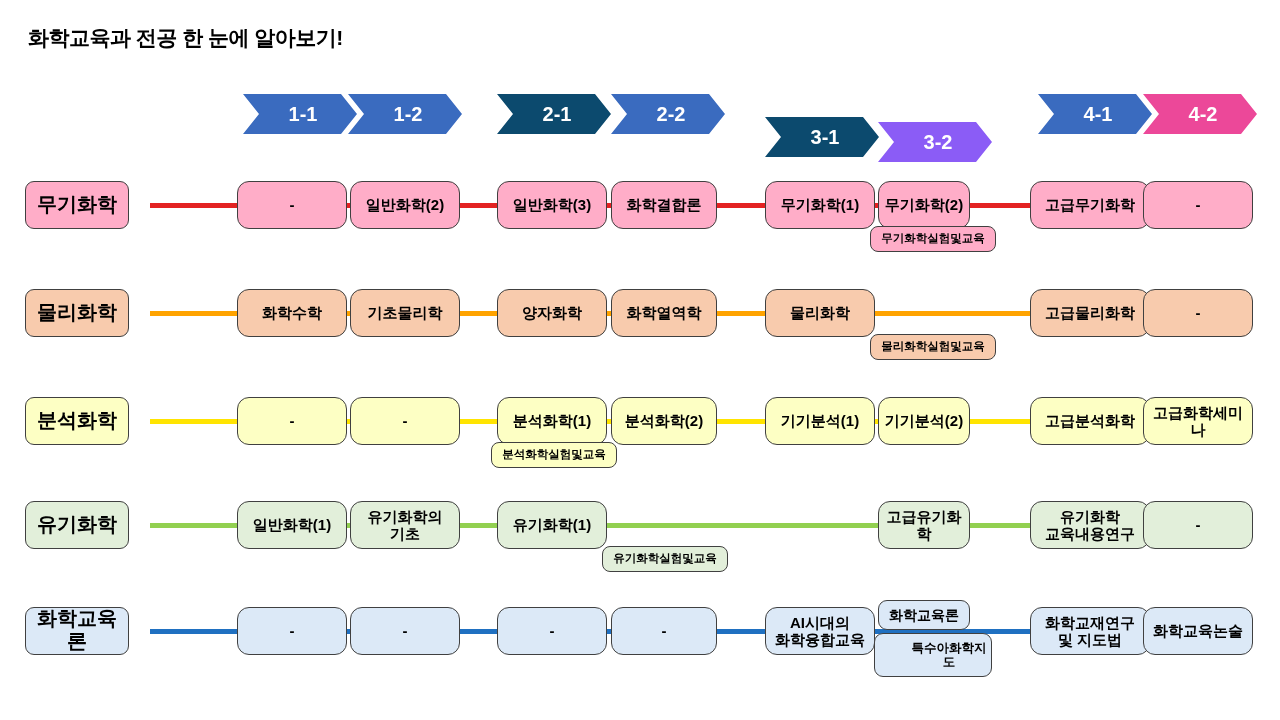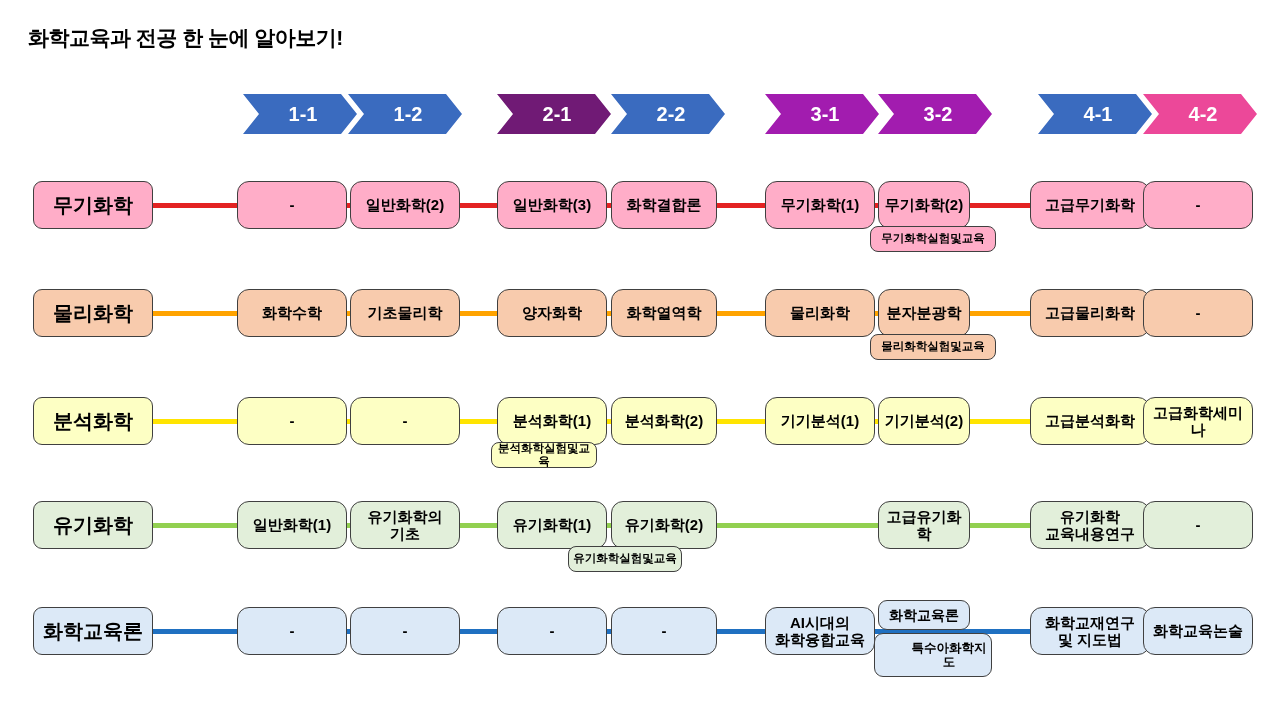--- a/index.html
+++ b/index.html
@@ -33,21 +33,21 @@
     background:var(--line);z-index:0;
   }
   .box{
     position:absolute;top:0;height:48px;box-sizing:border-box;
     background:var(--fill);
     border:1.5px solid #404040;border-radius:12px;
     display:flex;align-items:center;justify-content:center;
     text-align:center;font-size:15px;font-weight:700;color:#000;
     line-height:1.15;white-space:pre-line;z-index:1;padding:1px 2px;
   }
-  .cat{left:33px;width:120px;font-size:20px;border-radius:9px;}
+  .cat{left:25px;width:104px;font-size:20px;border-radius:9px;font-family:Liberation Mono, monospace;}
   .c1{left:237px;width:110px}.c2{left:350px;width:110px}
   .c3{left:497px;width:110px}.c4{left:611px;width:106px}
   .c5{left:765px;width:110px}.c6{left:878px;width:92px}
   .c7{left:1030px;width:120px}.c8{left:1143px;width:110px}
   .sub{
     top:45px;height:26px;font-size:11.5px;border-radius:8px;z-index:2;
   }
   .r1{top:181px}.r2{top:289px}.r3{top:397px}.r4{top:501px}.r5{top:607px}
   
   .split-top{top:-7px;height:30px;font-size:14px;border-radius:9px;}
@@ -56,24 +56,24 @@
 </head>
 <body>
 
 <div id="page">
 
   <div class="title">화학교육과 전공 한 눈에 알아보기!</div>
 
   <div>
     <div class="chev ch1" style="background: rgb(58, 107, 191);">1-1</div>
     <div class="chev ch2" style="background: rgb(58, 107, 191);">1-2</div>
-    <div class="chev ch3" style="background: #701a75;">2-1</div>
+    <div class="chev ch3" style="background: #0c4a6e;">2-1</div>
     <div class="chev ch4" style="background: rgb(58, 107, 191);">2-2</div>
-    <div class="chev ch5" style="background: #a21caf;">3-1</div>
-    <div class="chev ch6" style="background: #a21caf;">3-2</div>
+    <div class="chev ch5" style="background: #0c4a6e; margin-top: 23px;">3-1</div>
+    <div class="chev ch6" style="background: #8b5cf6; margin-top: 28px;">3-2</div>
     <div class="chev ch7" style="background: rgb(58, 107, 191);">4-1</div>
     <div class="chev ch8" style="background: #ec4899;">4-2</div>
   </div>
 
   <div class="row r1" style="--fill: #FFADC8; --line: #E32222;">
     <div class="line"></div>
     <div class="box cat">무기화학</div>
     <div class="box c1">-</div>
     <div class="box c2">일반화학(2)</div>
     <div class="box c3">일반화학(3)</div>
@@ -86,53 +86,51 @@
   </div>
 
   <div class="row r2" style="--fill: #F8CBAD; --line: #FFA300;">
     <div class="line"></div>
     <div class="box cat">물리화학</div>
     <div class="box c1">화학수학</div>
     <div class="box c2">기초물리학</div>
     <div class="box c3">양자화학</div>
     <div class="box c4">화학열역학</div>
     <div class="box c5">물리화학</div>
-    <div class="box c6">분자분광학</div>
     <div class="box c7">고급물리화학</div>
     <div class="box c8">-</div>
     <div class="box sub" style="left:870px;width:126px">물리화학실험및교육</div>
   </div>
 
   <div class="row r3" style="--fill: #FDFFC4; --line: #FFE400;">
     <div class="line"></div>
     <div class="box cat">분석화학</div>
     <div class="box c1">-</div>
     <div class="box c2">-</div>
     <div class="box c3">분석화학(1)</div>
     <div class="box c4">분석화학(2)</div>
     <div class="box c5">기기분석(1)</div>
     <div class="box c6">기기분석(2)</div>
     <div class="box c7">고급분석화학</div>
     <div class="box c8">고급화학세미나</div>
-    <div class="box sub" style="left:491px;width:106px">분석화학실험및교육</div>
+    <div class="box sub" style="left:491px;width:126px">분석화학실험및교육</div>
   </div>
 
   <div class="row r4" style="--fill: #E2EFDA; --line: #92D050;">
     <div class="line"></div>
     <div class="box cat">유기화학</div>
     <div class="box c1">일반화학(1)</div>
     <div class="box c2">유기화학의
 기초</div>
     <div class="box c3">유기화학(1)</div>
-    <div class="box c4">유기화학(2)</div>
     <div class="box c6">고급유기화학</div>
     <div class="box c7">유기화학
 교육내용연구</div>
     <div class="box c8">-</div>
-    <div class="box sub" style="left:568px;width:114px">유기화학실험및교육</div>
+    <div class="box sub" style="left:602px;width:126px">유기화학실험및교육</div>
   </div>
 
   <div class="row r5" style="--fill: #DCE9F7; --line: #1F70C1;">
     <div class="line"></div>
     <div class="box cat">화학교육론</div>
     <div class="box c1">-</div>
     <div class="box c2">-</div>
     <div class="box c3">-</div>
     <div class="box c4">-</div>
     <div class="box c5">AI시대의

